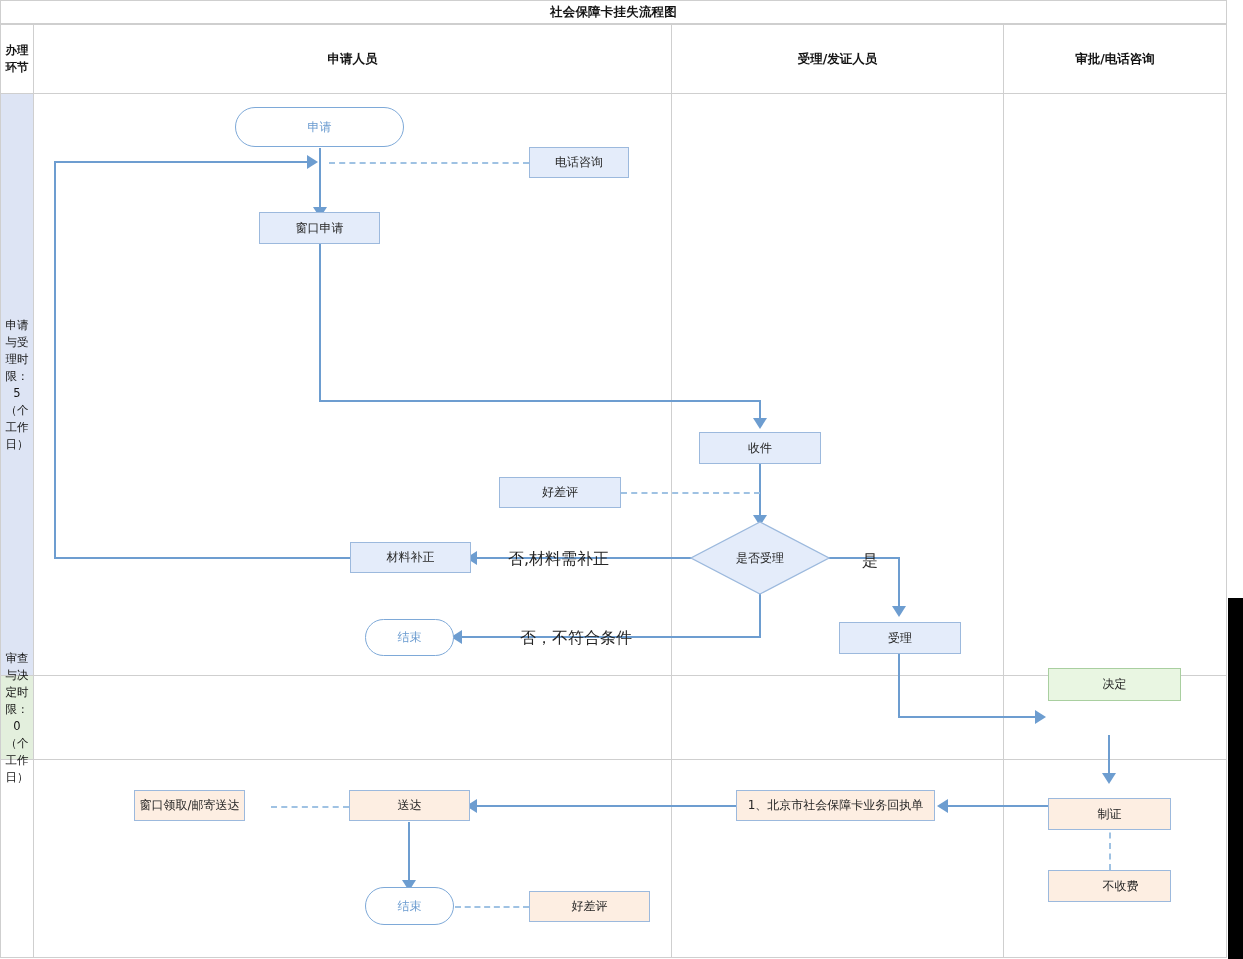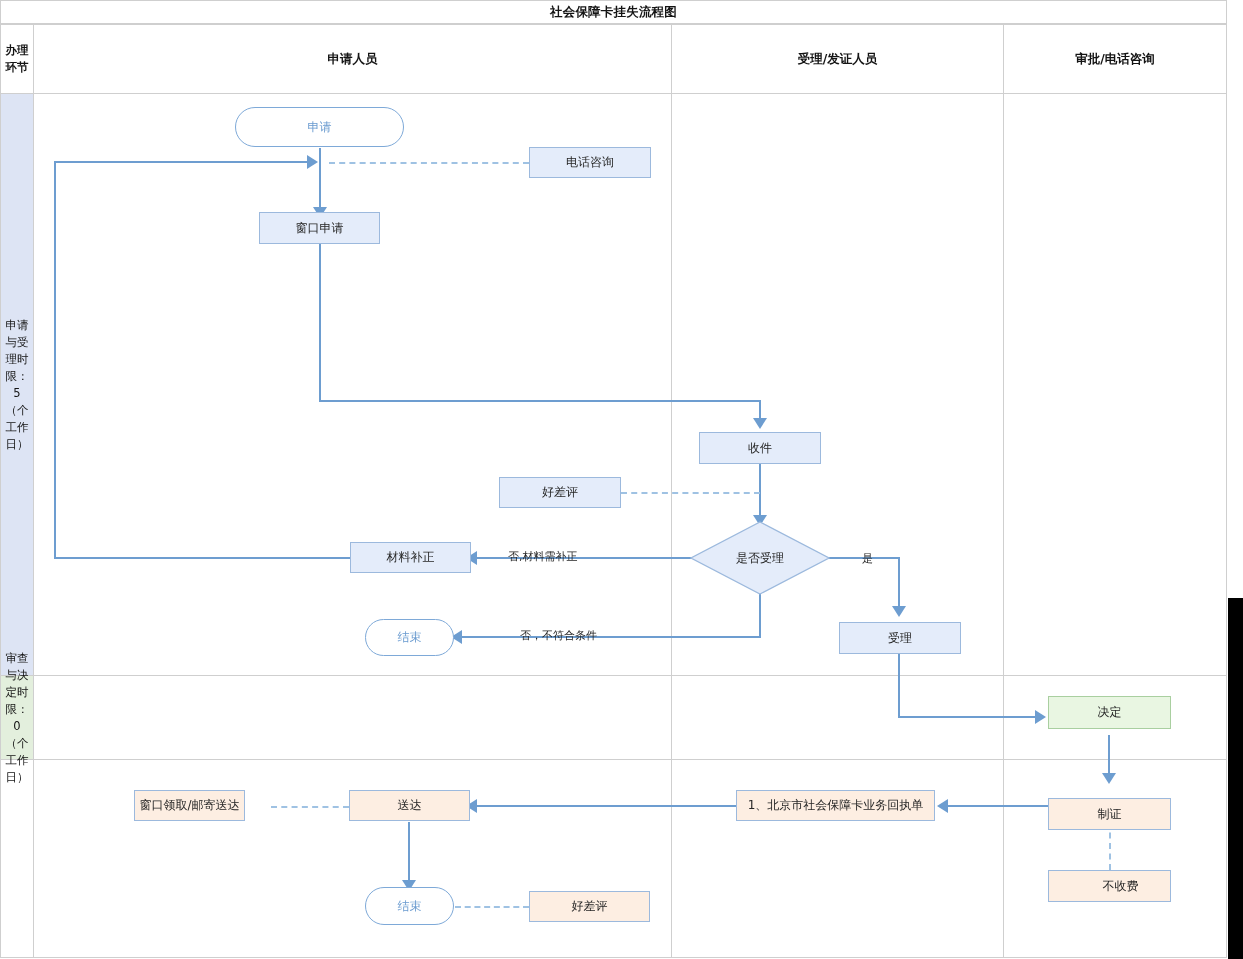--- a/index.html
+++ b/index.html
@@ -95,21 +95,21 @@
     position: absolute; width: 0;
     border-left: 2px dashed #9fc2e3;
   }
   .arrow { position: absolute; width: 0; height: 0; }
   .arrow-down  { border-left: 7px solid transparent; border-right: 7px solid transparent; border-top: 11px solid #6d9dd0; }
   .arrow-left  { border-top: 7px solid transparent; border-bottom: 7px solid transparent; border-right: 11px solid #6d9dd0; }
   .arrow-right { border-top: 7px solid transparent; border-bottom: 7px solid transparent; border-left: 11px solid #6d9dd0; }
 
   .edge-label {
     position: absolute;
-    font-size: 11px;
+    font-size: 16px;
     color: #262626;
     white-space: nowrap;
     background: transparent;
   }
 
   .scrollbar-v {
     position: absolute;
     background: #000000;
   }
 </style>
@@ -189,42 +189,42 @@
 
   <div class="dash-h" style="left:271px; top:806px; width:78px;"></div>
 
   <div class="conn conn-v" style="left:408px; top:822px; height:62px;"></div>
   <div class="arrow arrow-down" style="left:402px; top:880px;"></div>
 
   <div class="dash-h" style="left:455px; top:906px; width:74px;"></div>
 
   <div class="node node-term" style="left:235px; top:107px; width:169px; height:40px;">申请</div>
 
-  <div class="node node-blue" style="left:529px; top:147px; width:122px; height:31px;">电话咨询</div>
+  <div class="node node-blue" style="left:529px; top:147px; width:100px; height:31px;">电话咨询</div>
 
   <div class="node node-blue" style="left:259px; top:212px; width:121px; height:32px;">窗口申请</div>
 
   <div class="node node-blue" style="left:699px; top:432px; width:122px; height:32px;">收件</div>
 
   <div class="node node-blue" style="left:499px; top:477px; width:122px; height:31px;">好差评</div>
 
   <div class="node node-blue" style="left:350px; top:542px; width:121px; height:31px;">材料补正</div>
 
   <div class="node-diamond-wrap" style="left:690px; top:521px; width:140px; height:74px;">
     <svg width="140" height="74" viewBox="0 0 140 74" aria-hidden="true">
       <polygon points="70,1 139,37 70,73 1,37" fill="#e4ecfa" stroke="#9cb9dd" stroke-width="1.2"></polygon>
     </svg>
     <div class="node-diamond-label">是否受理</div>
   </div>
 
   <div class="node node-blue" style="left:839px; top:622px; width:122px; height:32px;">受理</div>
 
   <div class="node node-term" style="left:365px; top:619px; width:89px; height:37px;">结束</div>
 
-  <div class="node node-green" style="left:1048px; top:696px; width:123px; height:33px;">决定</div>
+  <div class="node node-green" style="left:1048px; top:668px; width:133px; height:33px;">决定</div>
 
   <div class="node node-orange" style="left:1048px; top:798px; width:123px; height:32px;">制证</div>
 
   <div class="node node-orange" style="left:1048px; top:870px; width:123px; height:32px;padding-left:22px;">不收费</div>
 
   <div class="node node-orange" style="left:736px; top:790px; width:199px; height:31px;">1、北京市社会保障卡业务回执单</div>
 
   <div class="node node-orange" style="left:349px; top:790px; width:121px; height:31px;">送达</div>
 
   <div class="node node-orange" style="left:134px; top:790px; width:111px; height:31px;">窗口领取/邮寄送达</div>

